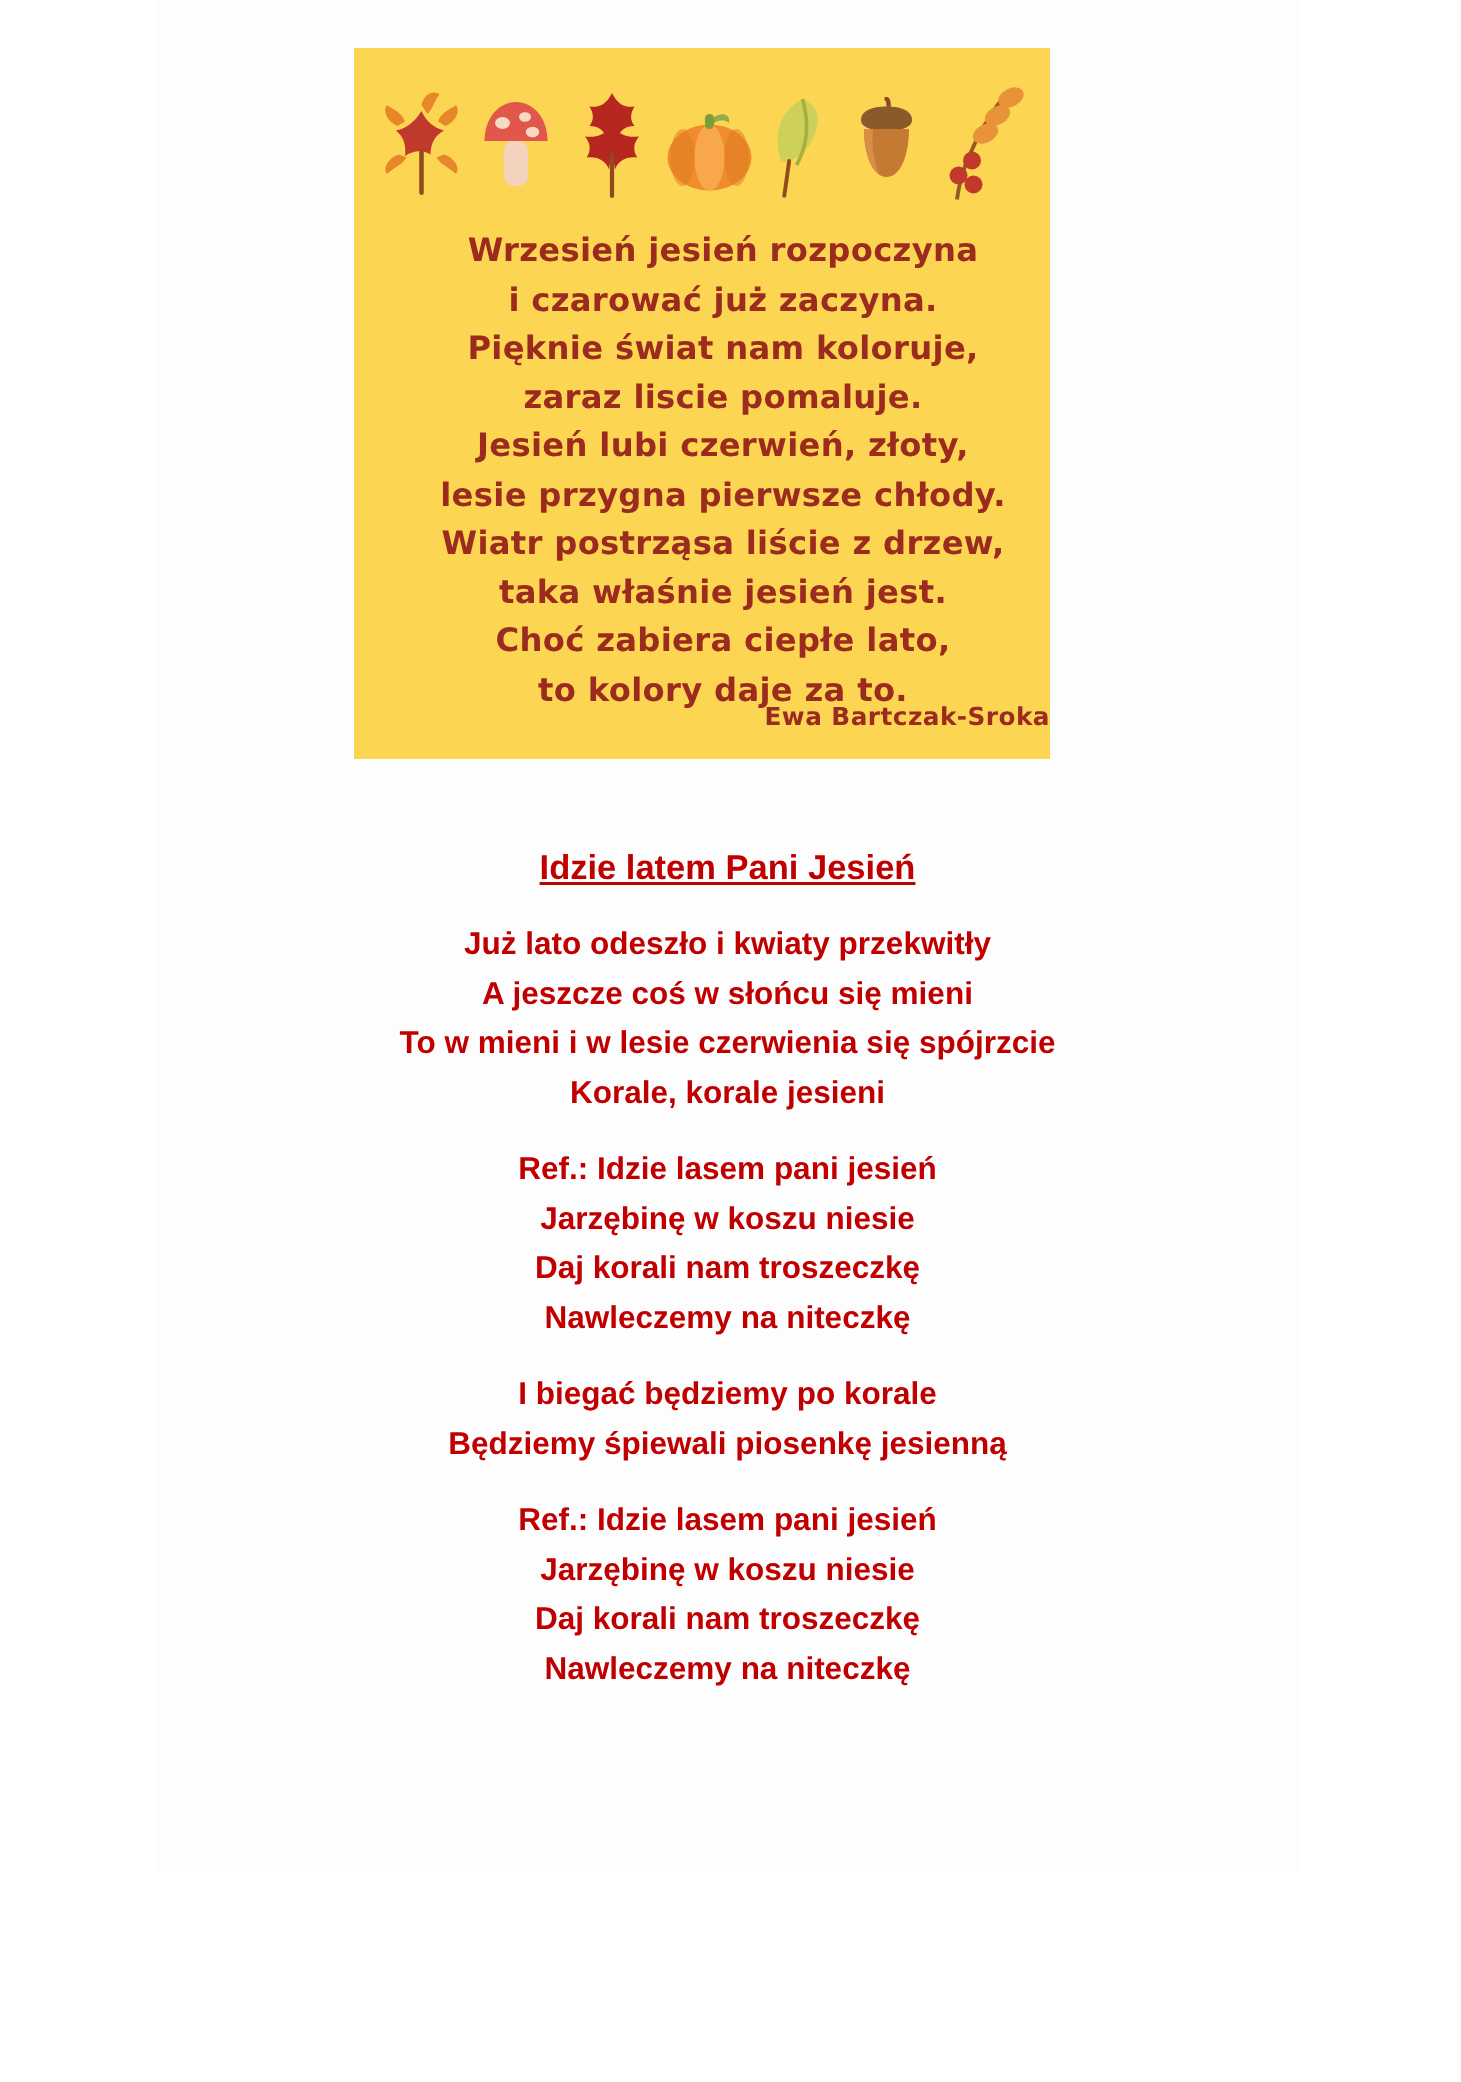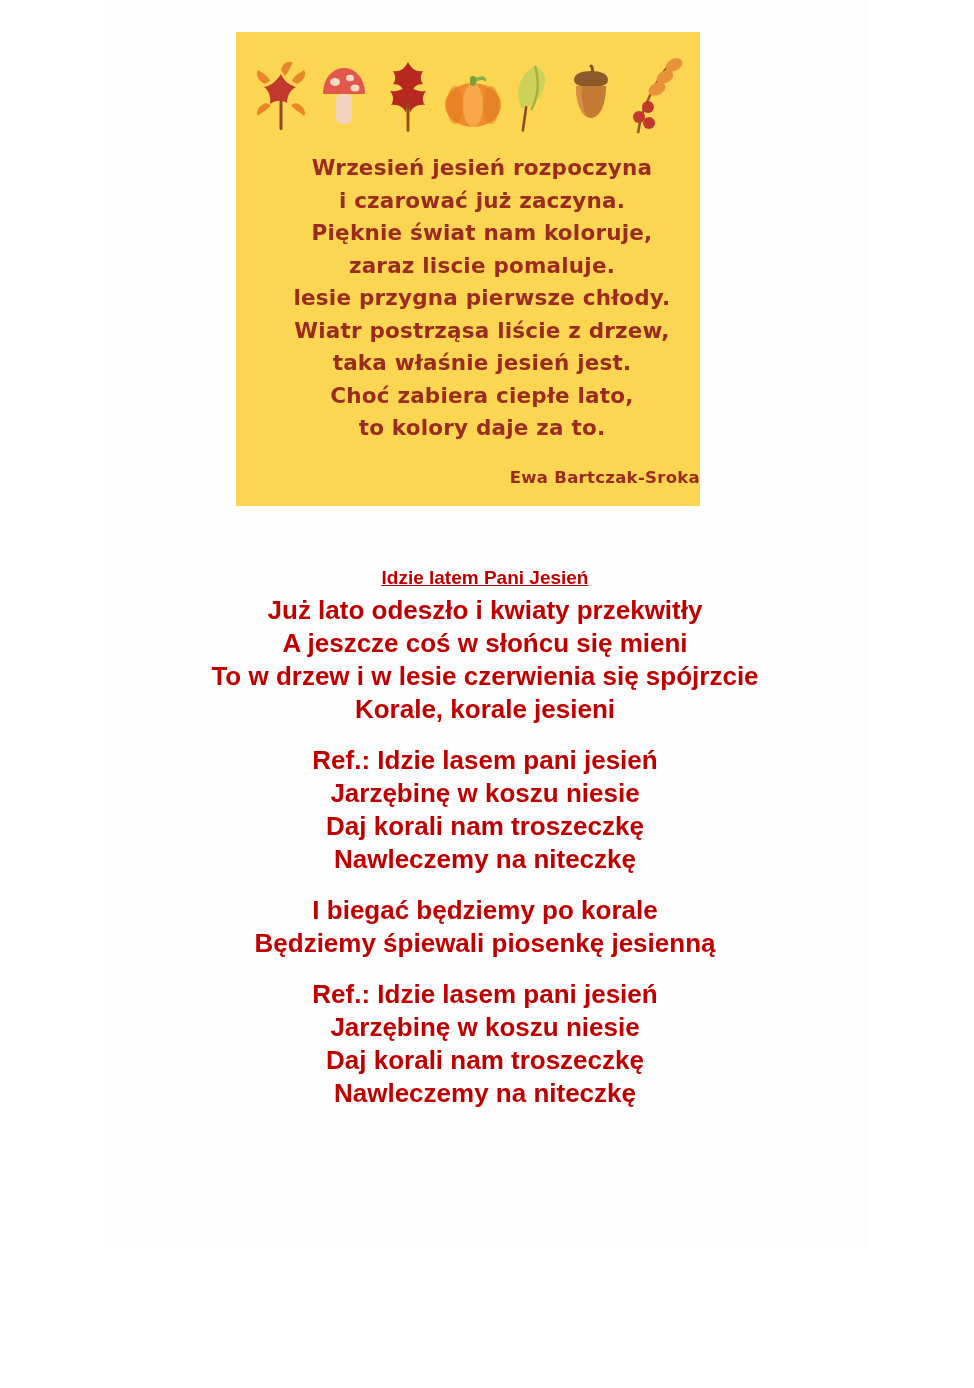--- a/index.html
+++ b/index.html
@@ -95,30 +95,30 @@
     position: absolute;
     left: 104px;
     top: 562px;
     width: 762px;
     text-align: center;
     color: #c00000;
     font-family: "Liberation Sans", sans-serif;
     font-weight: bold;
   }
   .song-title {
-    font-size: 19px;
+    font-size: 23px;
     text-decoration: underline;
     line-height: 32px;
-    margin-bottom: 0;
+    margin-bottom: 19px;
   }
   .stanza {
     margin-bottom: 18px;
   }
   .song-line {
-    font-size: 26px;
+    font-size: 21px;
     line-height: 33px;
     white-space: nowrap;
   }
 </style>
 </head>
 <body>
 
 <div class="page">
   <div class="doc-body"></div>
 
@@ -194,39 +194,40 @@
         </g>
       </svg>
 
     </div>
 
     <div class="poem">
       <div class="line">Wrzesień jesień rozpoczyna</div>
       <div class="line">i czarować już zaczyna.</div>
       <div class="line">Pięknie świat nam koloruje,</div>
       <div class="line">zaraz liscie pomaluje.</div>
+      <div class="line">Jesień lubi czerwień, złoty,</div>
       <div class="line">lesie przygna pierwsze chłody.</div>
       <div class="line">Wiatr postrząsa liście z drzew,</div>
       <div class="line">taka właśnie jesień jest.</div>
       <div class="line">Choć zabiera ciepłe lato,</div>
       <div class="line">to kolory daje za to.</div>
     </div>
 
     <div class="poem-author-wrap">
       <span>Ewa Bartczak-Sroka</span>
     </div>
   </div>
 
   <div class="song">
     <div class="song-title">Idzie latem Pani Jesień</div>
 
     <div class="stanza">
       <div class="song-line">Już lato odeszło i kwiaty przekwitły</div>
       <div class="song-line">A jeszcze coś w słońcu się mieni</div>
-      <div class="song-line">To w drzew i w lesie czerwienia się spójrzcie</div>
+      <div class="song-line">To w mieni i w lesie czerwienia się spójrzcie</div>
       <div class="song-line">Korale, korale jesieni</div>
     </div>
 
     <div class="stanza">
       <div class="song-line">Ref.: Idzie lasem pani jesień</div>
       <div class="song-line">Jarzębinę w koszu niesie</div>
       <div class="song-line">Daj korali nam troszeczkę</div>
       <div class="song-line">Nawleczemy na niteczkę</div>
     </div>
 

